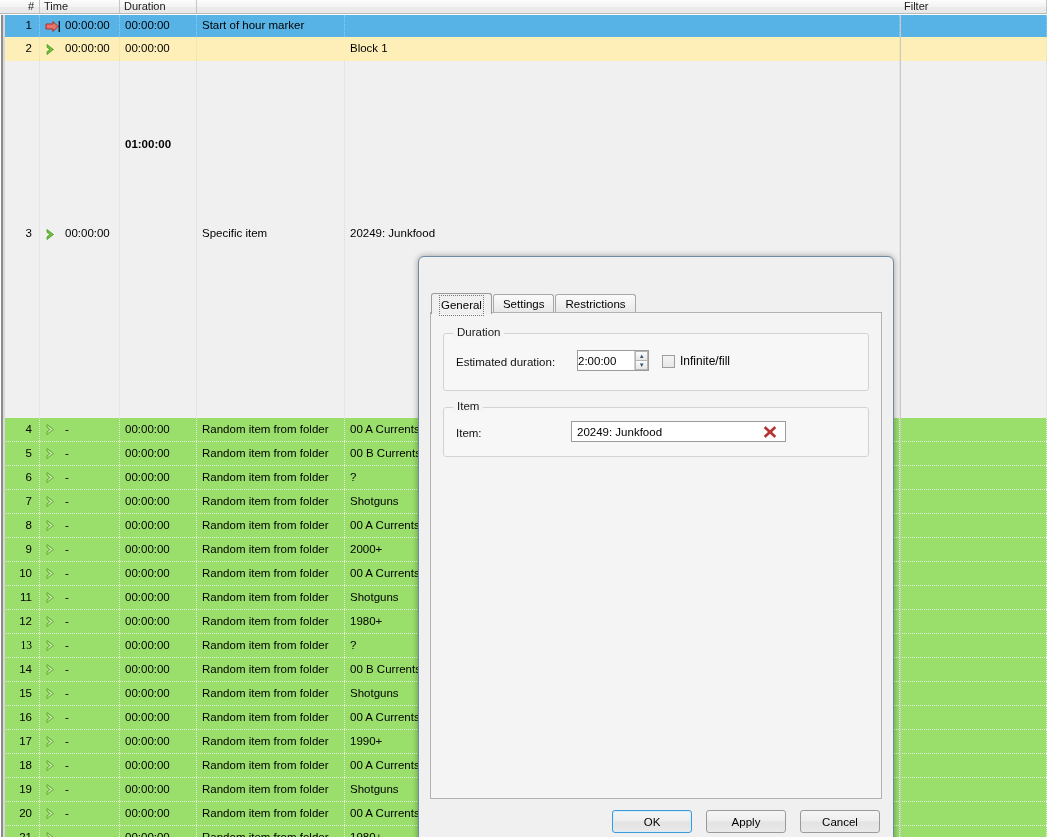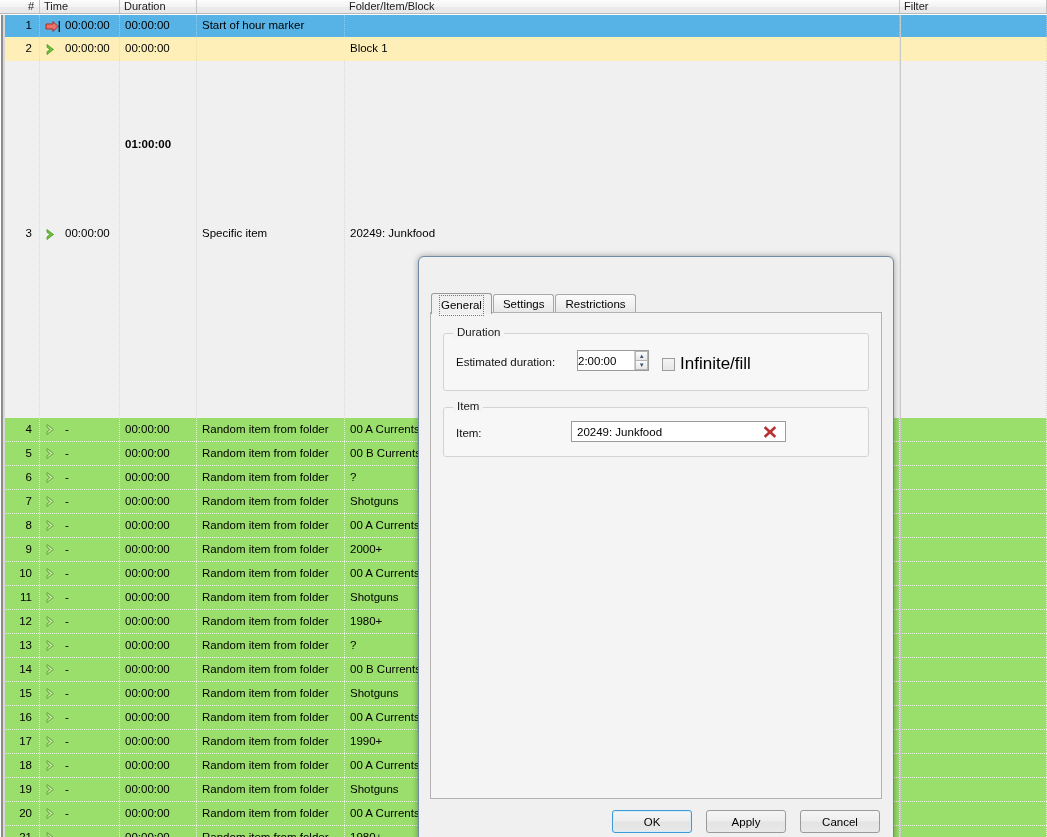--- a/index.html
+++ b/index.html
@@ -164,21 +164,21 @@
     font-size: 6px; color: #37506b; cursor: pointer;
   }
   .spin-b:first-child { border-bottom: none; }
 
   .cbox-wrap { position: absolute; display: flex; align-items: center; gap: 5px; }
   .cbox {
     width: 13px; height: 13px;
     background: linear-gradient(to bottom,#f4f4f4,#e6e6e6);
     border: 1px solid #9d9d9d; box-sizing: border-box; cursor: pointer;
   }
-  .cbox-label { font-size: 17px; }
+  .cbox-label { font-size: 12px; }
 
   .textbox {
     position: absolute; height: 21px;
     background: #ffffff; border: 1px solid #9b9b9b;
     box-sizing: border-box;
     display: flex; align-items: center;
     padding-left: 5px; font-size: 11.5px;
   }
   .tb-clear {
     position: absolute; right: 8px; top: 50%; transform: translateY(-50%);
@@ -203,21 +203,20 @@
 
 <div id="root">
 
   <div class="grid">
 
     <div class="grid-header" id="grid-header">
         <div class="hcell num" style="left: 0px; width: 40px;">#</div>
         <div class="hcell" style="left: 40px; width: 80px;">Time</div>
         <div class="hcell" style="left: 120px; width: 77px;">Duration</div>
         <div class="hcell" style="left: 197px; width: 148px; margin-top: 28px;">Type</div>
-        <div class="hcell" style="left: 345px; width: 555px;">Folder/Item/Block</div>
         <div class="hcell" style="left: 900px; width: 147px;">Filter</div>
       </div>
 
     <div class="rows" id="grid-rows">
         <div class="row sel" style="top: 0px; height: 22px;">
           <div class="cell sep num" style="left: 0px; width: 40px;">1</div>
           <div class="cell sep" style="left: 40px; width: 80px;">
             <span class="ico">
               <svg width="16" height="13" viewBox="0 0 16 13">
                 <path d="M1 4 L8 4 L8 1.5 L13 6.5 L8 11.5 L8 9 L1 9 Z" fill="#e8736a" stroke="#b02a20" stroke-width="1"></path>
@@ -389,21 +388,21 @@
               </svg>
             </span>
             <span style="margin-left: 5px;">-</span>
           </div>
           <div class="cell sep" style="left: 120px; width: 77px;">00:00:00</div>
           <div class="cell sep" style="left: 197px; width: 148px;">Random item from folder</div>
           <div class="cell sep" style="left: 345px; width: 555px;">1980+</div>
           <div class="cell sep" style="left: 900px; width: 147px;"></div>
         </div>
         <div class="row green" style="top: 619px; height: 24px;">
-          <div class="cell sep num" style="left: 0px; width: 40px;">13</div>
+          <div class="cell sep num" style="left: 0px; width: 40px; font-family: Liberation Serif, serif;">13</div>
           <div class="cell sep" style="left: 40px; width: 80px;">
             <span class="ico">
               <svg width="14" height="13" viewBox="0 0 14 13">
                 <path d="M2 1.5 L8.5 6.5 L2 11.5 L2 8.8 L5 6.5 L2 4.2 Z" fill="#c3e8a5" stroke="#62a63c" stroke-width="1"></path>
               </svg>
             </span>
             <span style="margin-left: 5px;">-</span>
           </div>
           <div class="cell sep" style="left: 120px; width: 77px;">00:00:00</div>
           <div class="cell sep" style="left: 197px; width: 148px;">Random item from folder</div>

